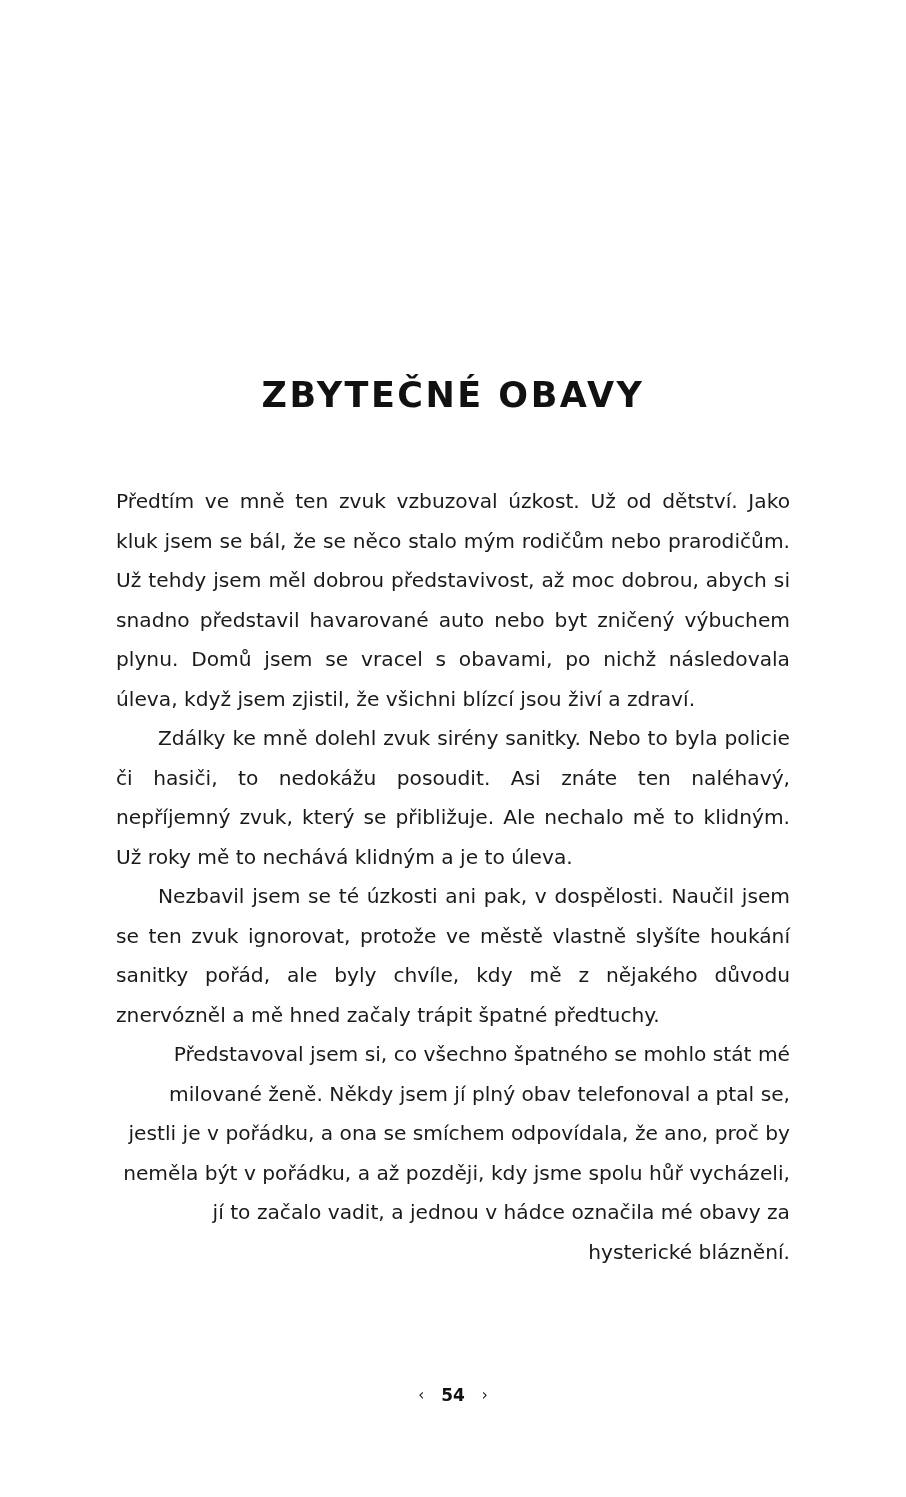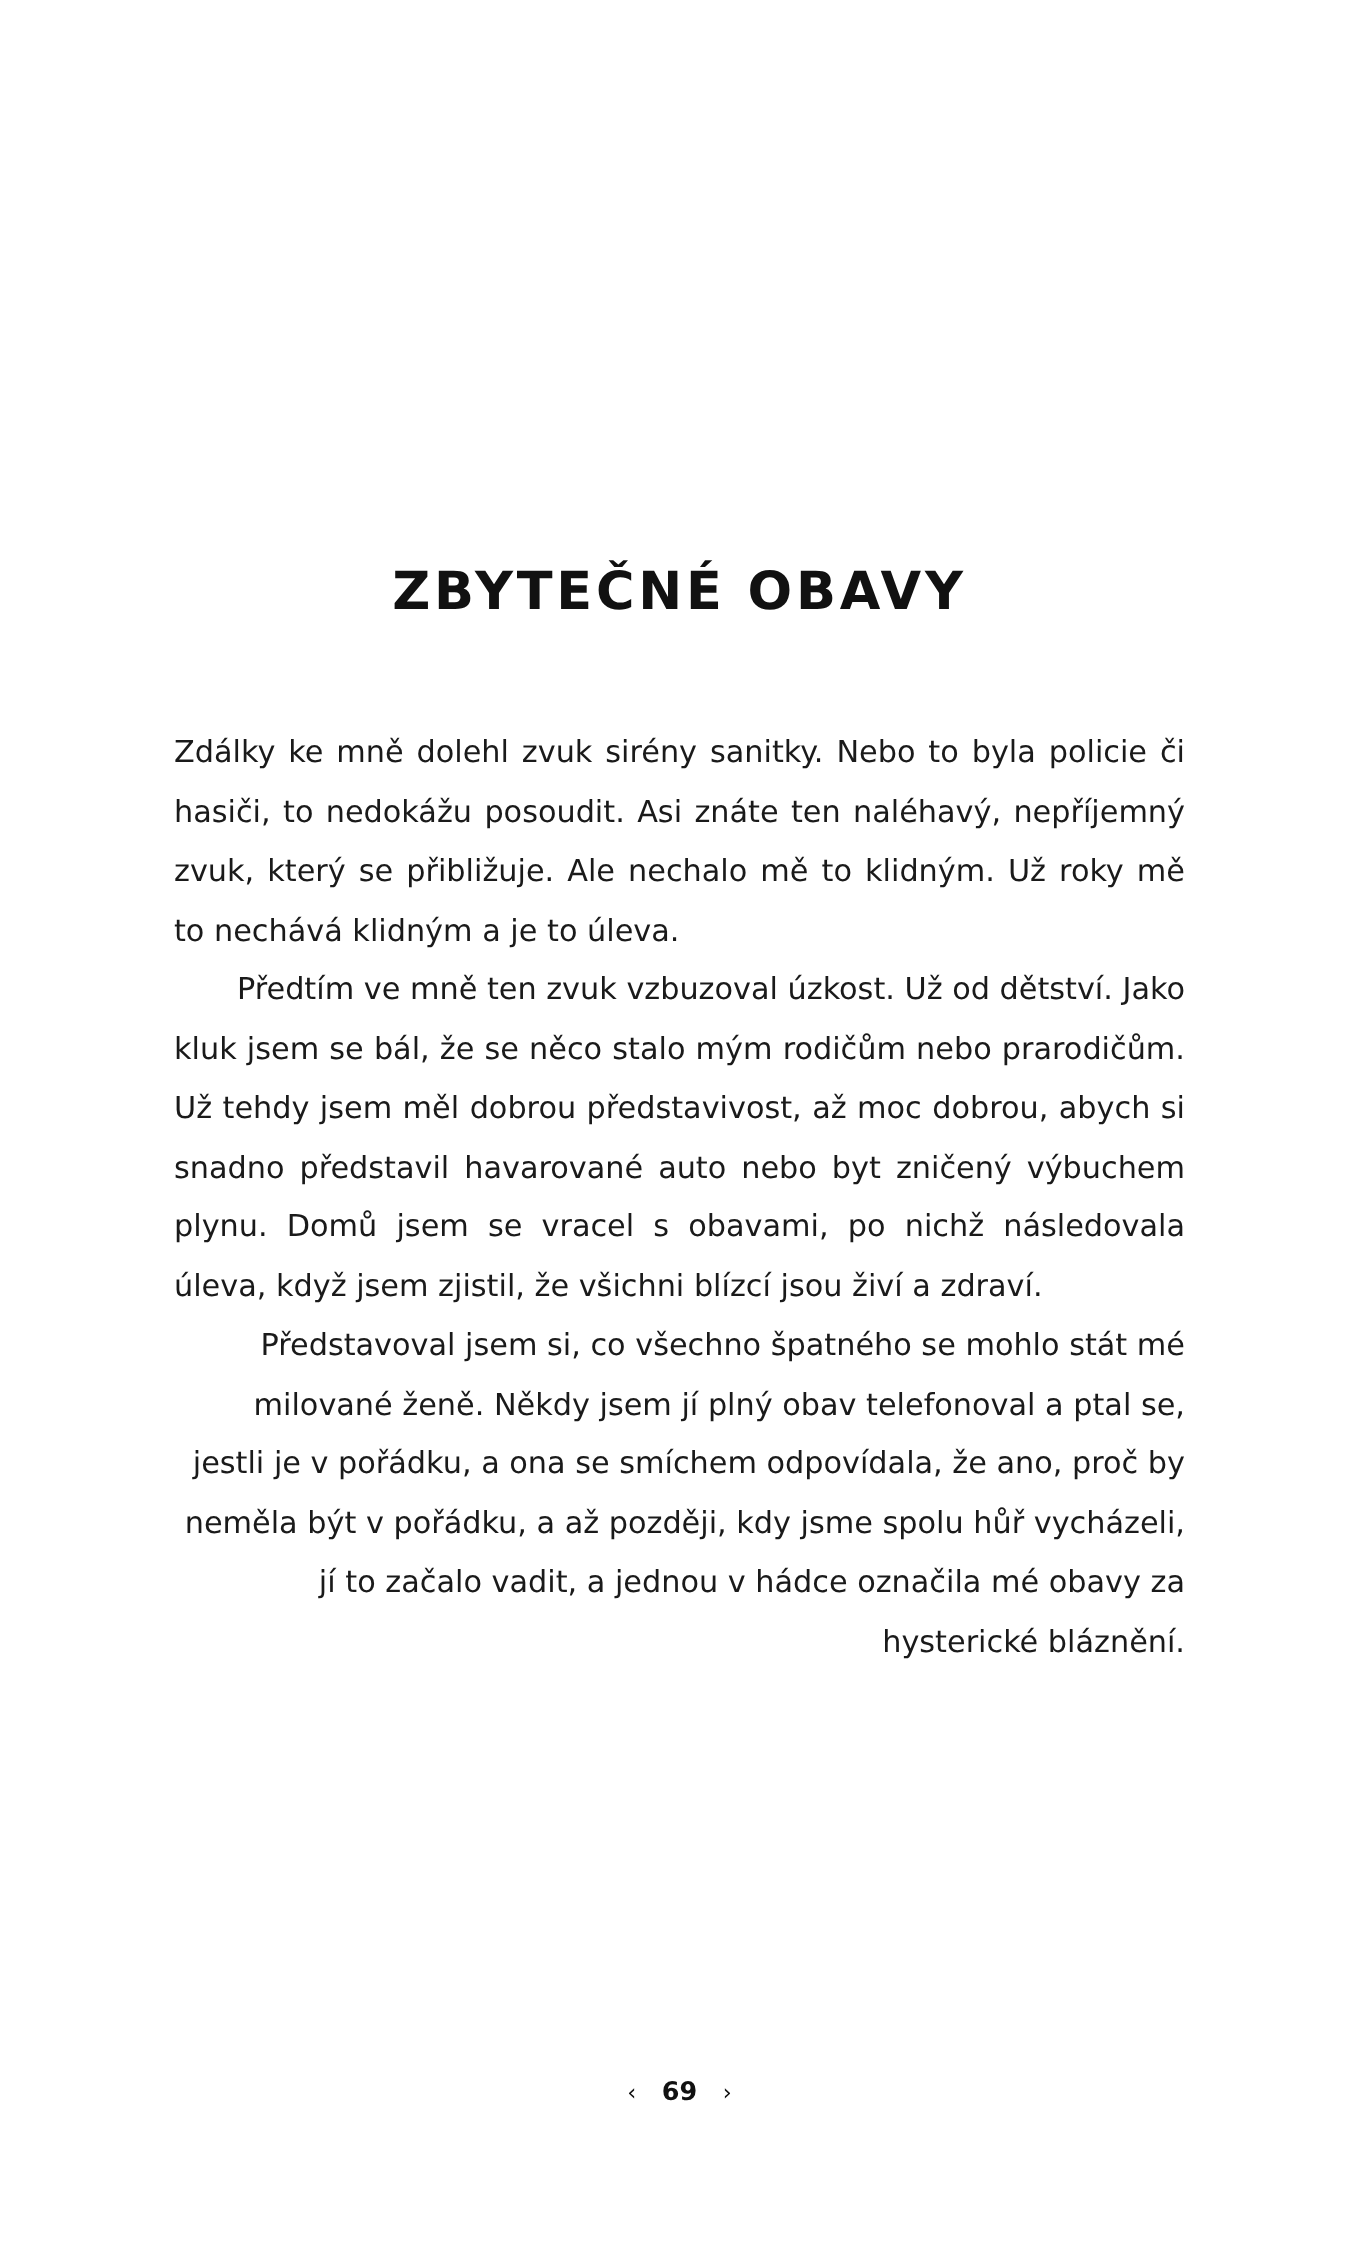--- a/index.html
+++ b/index.html
@@ -82,24 +82,25 @@
   }
 </style>
 </head>
 <body>
 
 <div class="page">
 
   <h1 class="chapter-title">ZBYTEČNÉ OBAVY</h1>
 
   <div class="body-text">
+    <p>Předtím ve mně ten zvuk vzbuzoval úzkost. Už od dětství. Jako kluk jsem se bál, že se něco stalo mým rodičům nebo prarodičům. Už tehdy jsem měl dobrou představivost, až moc dobrou, abych si snadno představil havarované auto nebo byt zničený výbuchem plynu. Domů jsem se vracel s obavami, po nichž následovala úleva, když jsem zjistil, že všichni blízcí jsou živí a zdraví.</p>
     <p>Zdálky ke mně dolehl zvuk sirény sanitky. Nebo to byla policie či hasiči, to nedokážu posoudit. Asi znáte ten naléhavý, nepříjemný zvuk, který se přibližuje. Ale nechalo mě to klidným. Už roky mě to nechává klidným a je to úleva.</p>
-    <p>Předtím ve mně ten zvuk vzbuzoval úzkost. Už od dětství. Jako kluk jsem se bál, že se něco stalo mým rodičům nebo prarodičům. Už tehdy jsem měl dobrou představivost, až moc dobrou, abych si snadno představil havarované auto nebo byt zničený výbuchem plynu. Domů jsem se vracel s obavami, po nichž následovala úleva, když jsem zjistil, že všichni blízcí jsou živí a zdraví.</p>
+    <p>Nezbavil jsem se té úzkosti ani pak, v dospělosti. Naučil jsem se ten zvuk ignorovat, protože ve městě vlastně slyšíte houkání sanitky pořád, ale byly chvíle, kdy mě z nějakého důvodu znervózněl a mě hned začaly trápit špatné předtuchy.</p>
     <p>Představoval jsem si, co všechno špatného se mohlo stát mé milované ženě. Někdy jsem jí plný obav telefonoval a ptal se, jestli je v pořádku, a ona se smíchem odpovídala, že ano, proč by neměla být v pořádku, a až později, kdy jsme spolu hůř vycházeli, jí to začalo vadit, a jednou v hádce označila mé obavy za hysterické bláznění.</p>
   </div>
 
   <div class="folio">
     <span class="arrow">‹</span>
-    <span>69</span>
+    <span>54</span>
     <span class="arrow">›</span>
   </div>
 
 </div>
 
 </body></html>

